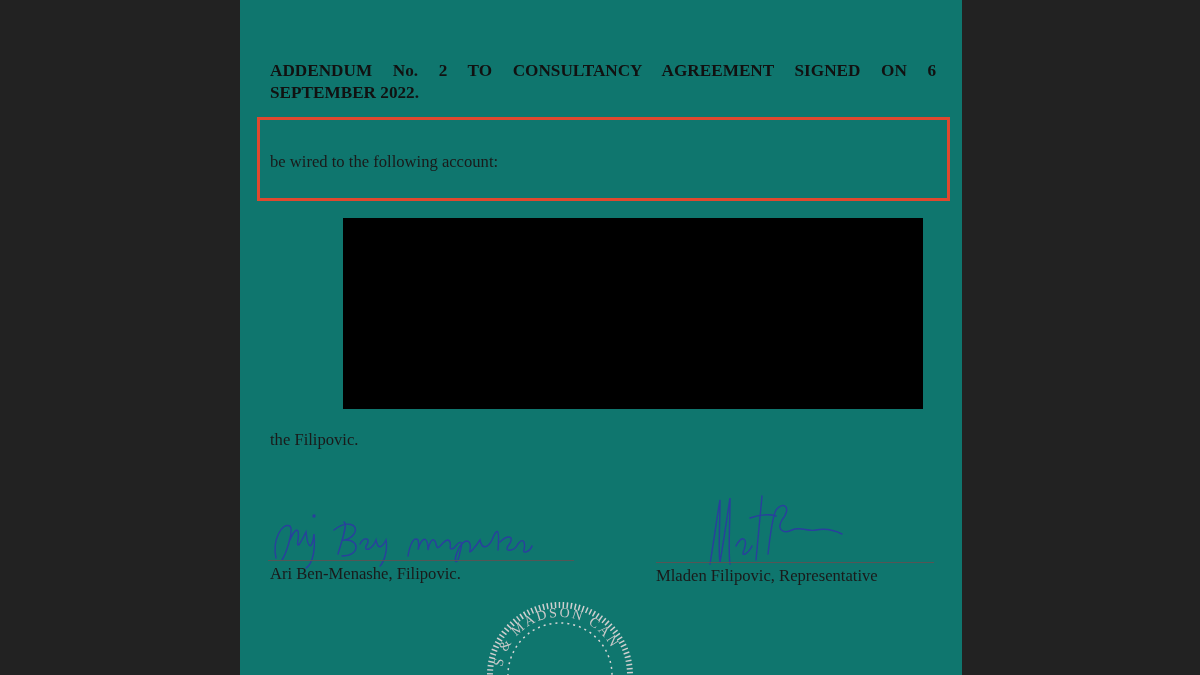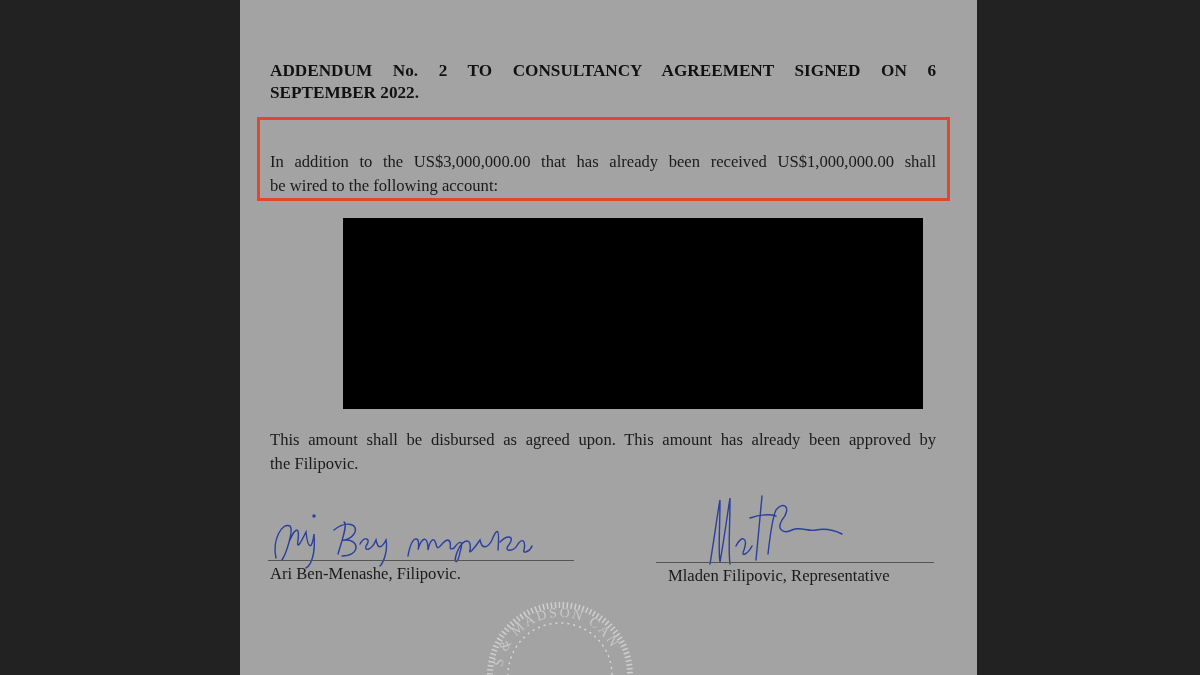--- a/index.html
+++ b/index.html
@@ -4,22 +4,21 @@
 <style>
   html, body { margin:0; padding:0; }
   body {
     width:1200px; height:675px; overflow:hidden;
     background: var(--bg, #222222);
     position:relative;
     font-family: "Liberation Serif", "DejaVu Serif", serif;
   }
   .page {
     position:absolute; left:240px; top:0; width:722px; height:675px;
-    background:#a3a3a3;
-    padding-left:15px;
+    background:#0f766e;
   }
   .title {
     position:absolute; left:30px; top:60px; width:666px;
     font-weight:bold; font-size:17.2px; line-height:22px; color:#111;
     text-align:justify; text-align-last:left;
   }
   .title .l1 { display:block; text-align:justify; text-align-last:justify; }
   .highlight {
     position:absolute; left:17px; top:117px; width:687px; height:78px;
     border:3px solid #e0482e;
@@ -49,28 +48,26 @@
 <div class="page">
 
   <div class="title">
     <span class="l1">ADDENDUM No. 2 TO CONSULTANCY AGREEMENT SIGNED ON 6</span>
     <span>SEPTEMBER 2022.</span>
   </div>
 
   <div class="highlight"></div>
 
   <div class="para p1">
-    <span class="l1">In addition to the US$3,000,000.00 that has already been received US$1,000,000.00 shall</span>
     <span>be wired to the following account:</span>
   </div>
 
   <div class="redaction"></div>
 
   <div class="para p2">
-    <span class="l1">This amount shall be disbursed as agreed upon. This amount has already been approved by</span>
     <span>the Filipovic.</span>
   </div>
 
   <div class="sig-block sig-left">
     <svg class="signature" width="290" height="60" style="left:0;top:0" viewBox="0 0 290 60">
       <g fill="none" stroke="#2a3f9e" stroke-width="1.4" stroke-linecap="round">
         <path d="M8 48 C4 30 14 12 22 16 C26 20 18 44 14 50 M22 30 C26 20 32 14 30 30 C28 42 34 30 38 22 C40 40 44 40 46 24 C48 46 42 56 38 58"></path>
         <path d="M70 44 C74 30 80 14 76 12 M66 20 C78 10 92 14 86 24 C80 32 70 30 78 30 C92 30 92 46 74 46 M92 34 C96 26 104 28 98 36 C96 42 104 40 108 30 C110 40 114 38 118 30 C120 40 116 52 112 56"></path>
         <path d="M140 46 C142 34 146 26 150 30 C152 38 148 44 152 34 C156 26 160 28 160 40 C162 30 166 26 168 34 C170 44 174 30 180 30 C186 32 178 42 186 38 C192 30 196 30 192 42 C190 56 184 54 190 40 C196 28 204 28 202 40 C200 46 208 36 212 30 C214 40 220 38 224 30 C228 20 232 14 230 40 M232 32 C240 24 248 26 240 36 C236 42 246 42 250 34 M250 34 C254 28 258 30 256 40 C254 44 262 42 264 36"></path>
         <circle cx="46" cy="6" r="1" fill="#2a3f9e"></circle>
@@ -82,21 +79,21 @@
 
   <div class="sig-block sig-right">
     <svg class="signature" width="200" height="80" style="left:40px;top:0" viewBox="0 0 200 80">
       <g fill="none" stroke="#2a3f9e" stroke-width="1.4" stroke-linecap="round">
         <path d="M14 74 C18 50 22 20 24 10 C24 40 22 60 24 72 C28 50 32 20 34 8 C34 40 32 60 34 74"></path>
         <path d="M40 56 C46 44 52 48 48 60 C44 68 52 64 56 56"></path>
         <path d="M60 70 C62 50 64 26 66 6 M54 28 C66 24 74 24 80 26 M72 64 C74 46 76 28 80 20 C88 10 96 18 86 30 C80 40 88 44 96 40 C104 36 112 42 120 40 C130 38 138 40 146 44"></path>
       </g>
     </svg>
     <div class="sig-line" style="left:0;top:72px;width:278px"></div>
-    <div class="sig-name" style="left:12px;top:76px">Mladen Filipovic, Representative</div>
+    <div class="sig-name" style="left:0;top:76px">Mladen Filipovic, Representative</div>
   </div>
 
   <svg class="seal" viewBox="0 0 150 150">
     <circle cx="75" cy="75" r="70" fill="none" stroke="#cfcfcf" stroke-width="6" stroke-dasharray="1.5 2.5"></circle>
     <circle cx="75" cy="75" r="52" fill="none" stroke="#d6d6d6" stroke-width="1.5" stroke-dasharray="2 4"></circle>
     <path id="sealArc" d="M 17 75 A 58 58 0 0 1 133 75" fill="none"></path>
     <text font-size="14" fill="#c8c8c8" font-family="Liberation Serif, serif" letter-spacing="2">
       <textPath href="#sealArc" startOffset="8">S &amp; MADSON CAN</textPath>
     </text>
   </svg>

